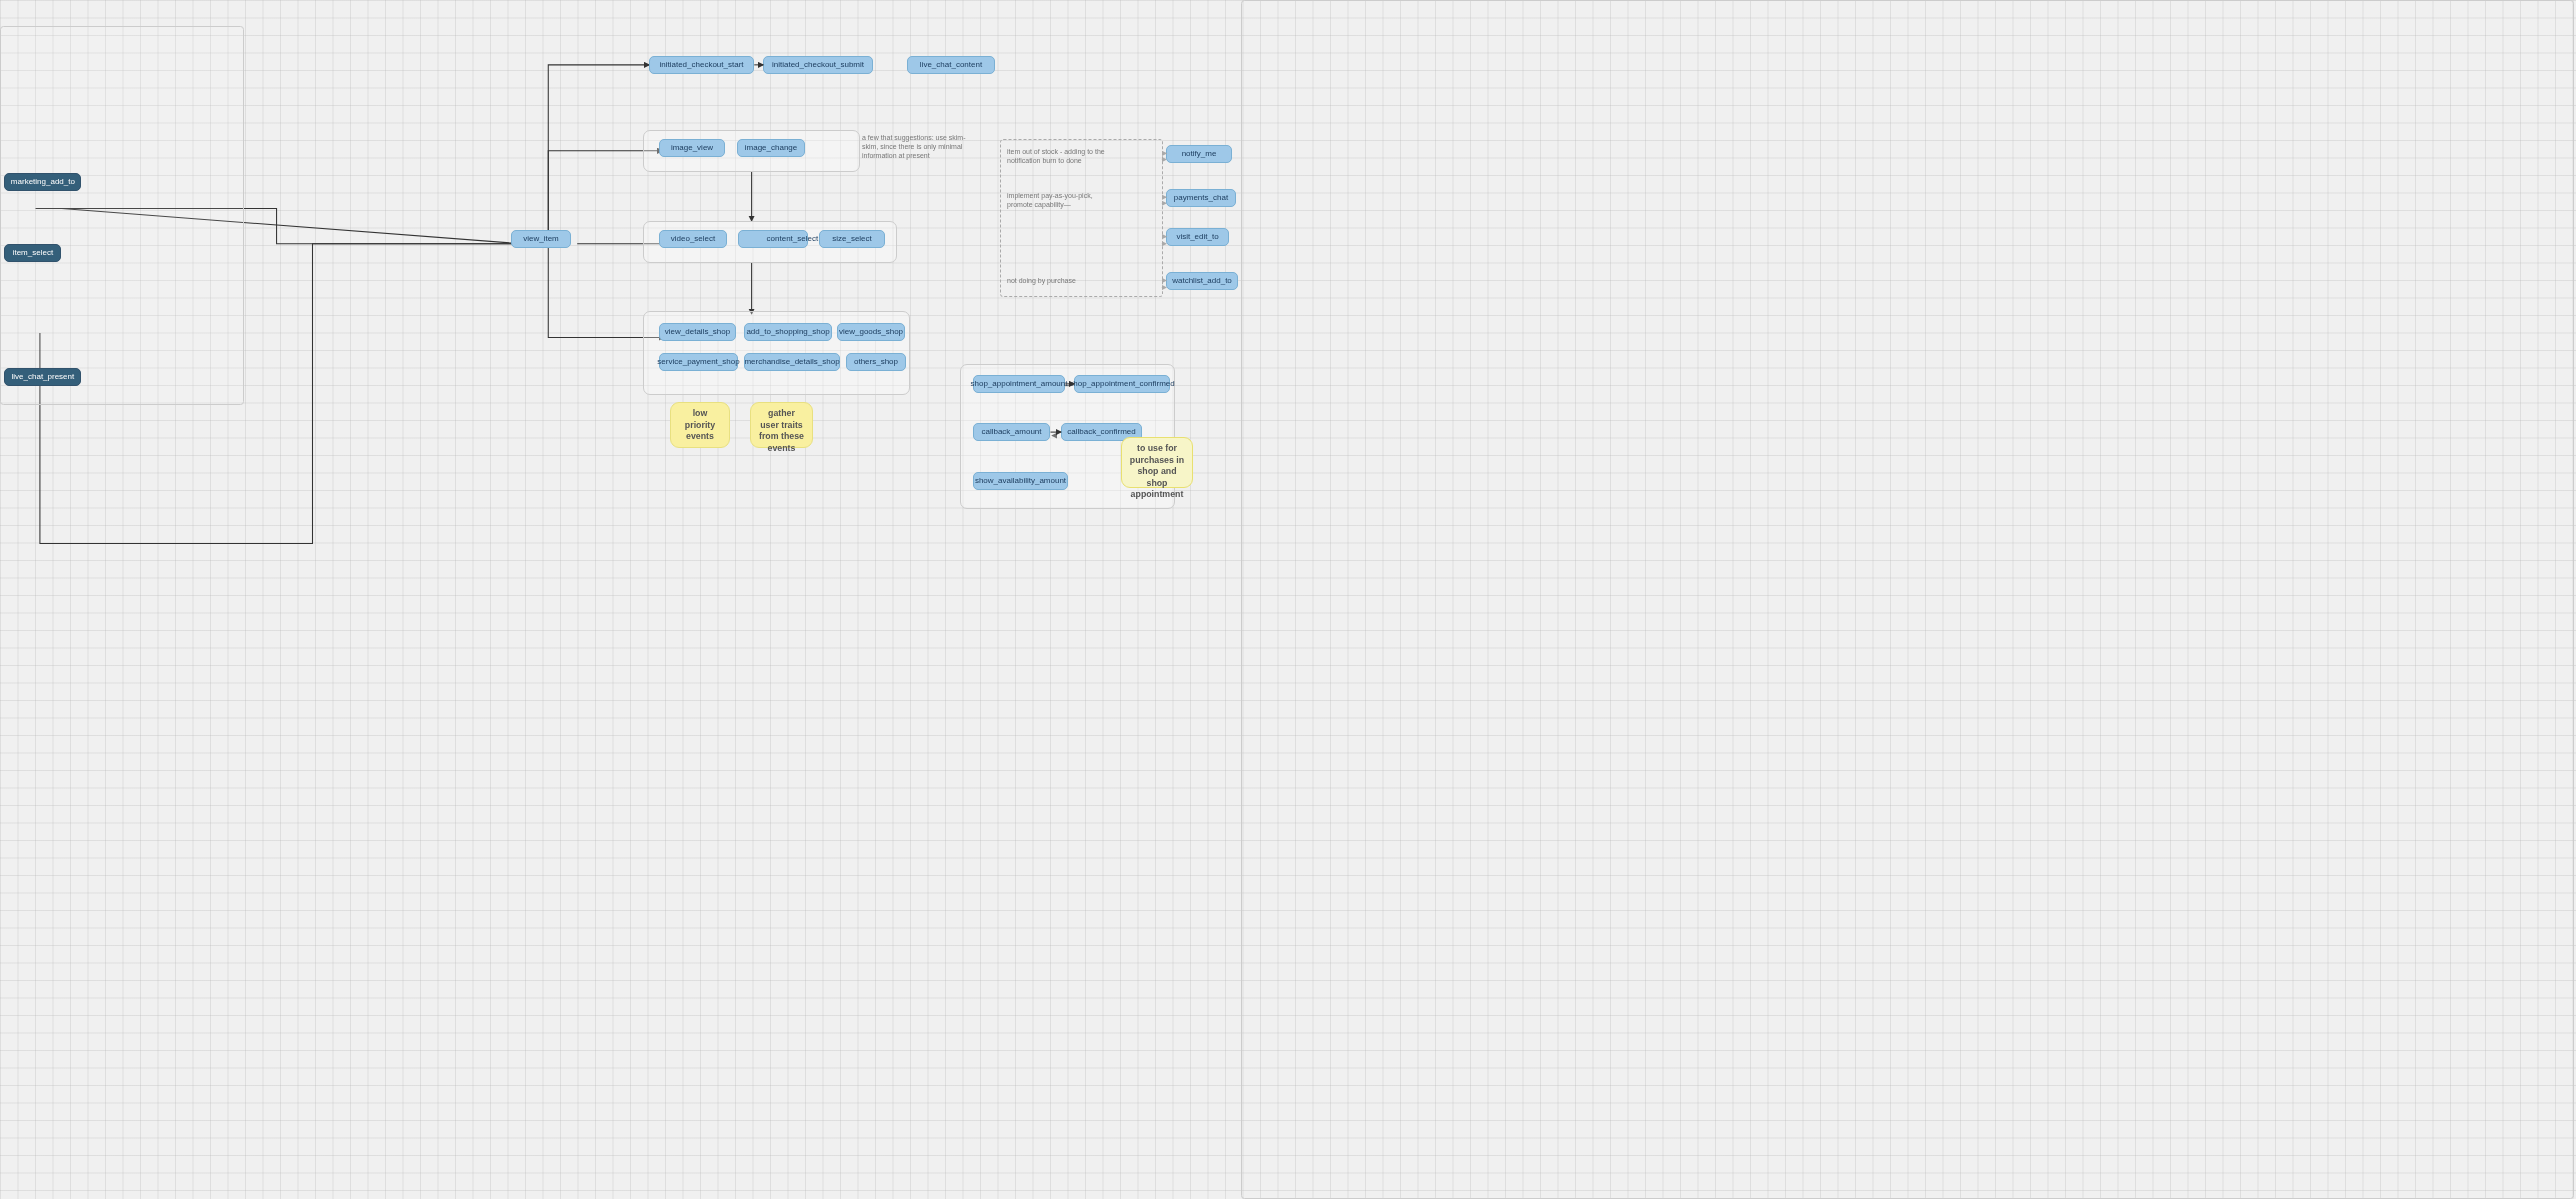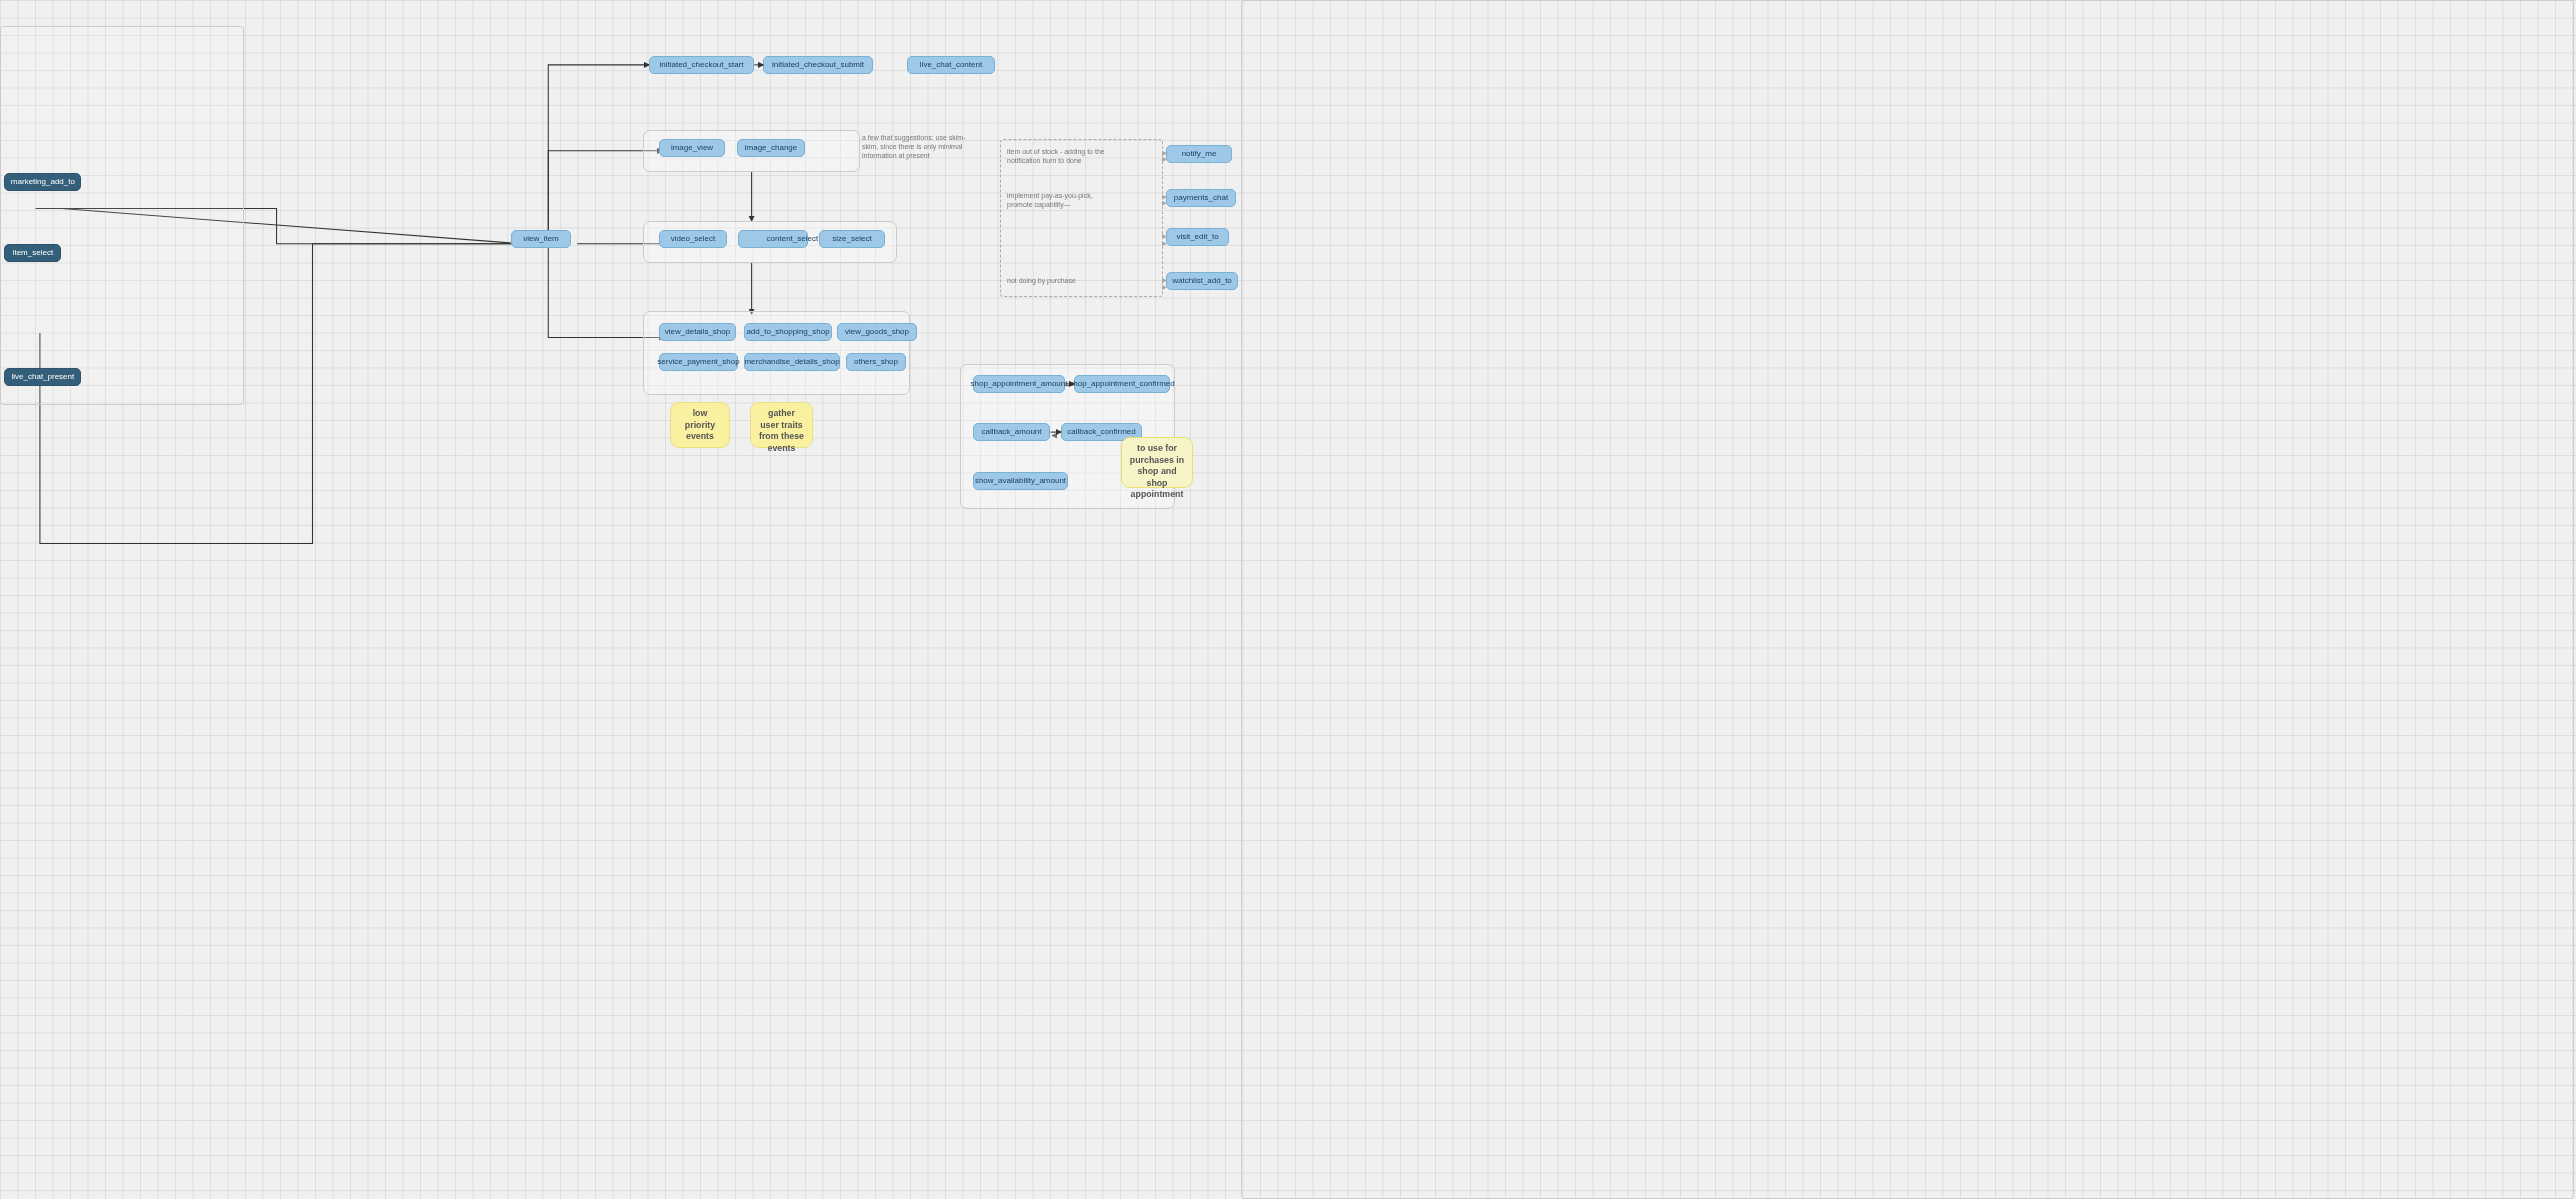--- a/index.html
+++ b/index.html
@@ -192,21 +192,21 @@
   <div class="group-box" style="left:643px; top:311px; width:267px; height:84px;"></div>
 
   <div class="node node-blue" style="left:659px; top:323px; width:77px; height:17.5px;">
     <span>view_details_shop</span>
   </div>
 
   <div class="node node-blue" style="left:744px; top:323px; width:88px; height:17.5px;">
     <span>add_to_shopping_shop</span>
   </div>
 
-  <div class="node node-blue" style="left:837px; top:323px; width:80px; height:17.5px;">
+  <div class="node node-blue" style="left:837px; top:323px; width:68px; height:17.5px;">
     <span>view_goods_shop</span>
   </div>
 
   <div class="node node-blue" style="left:659px; top:353px; width:79px; height:17.5px;">
     <span>service_payment_shop</span>
   </div>
 
   <div class="node node-blue" style="left:744px; top:353px; width:96px; height:17.5px;">
     <span>merchandise_details_shop</span>
   </div>

